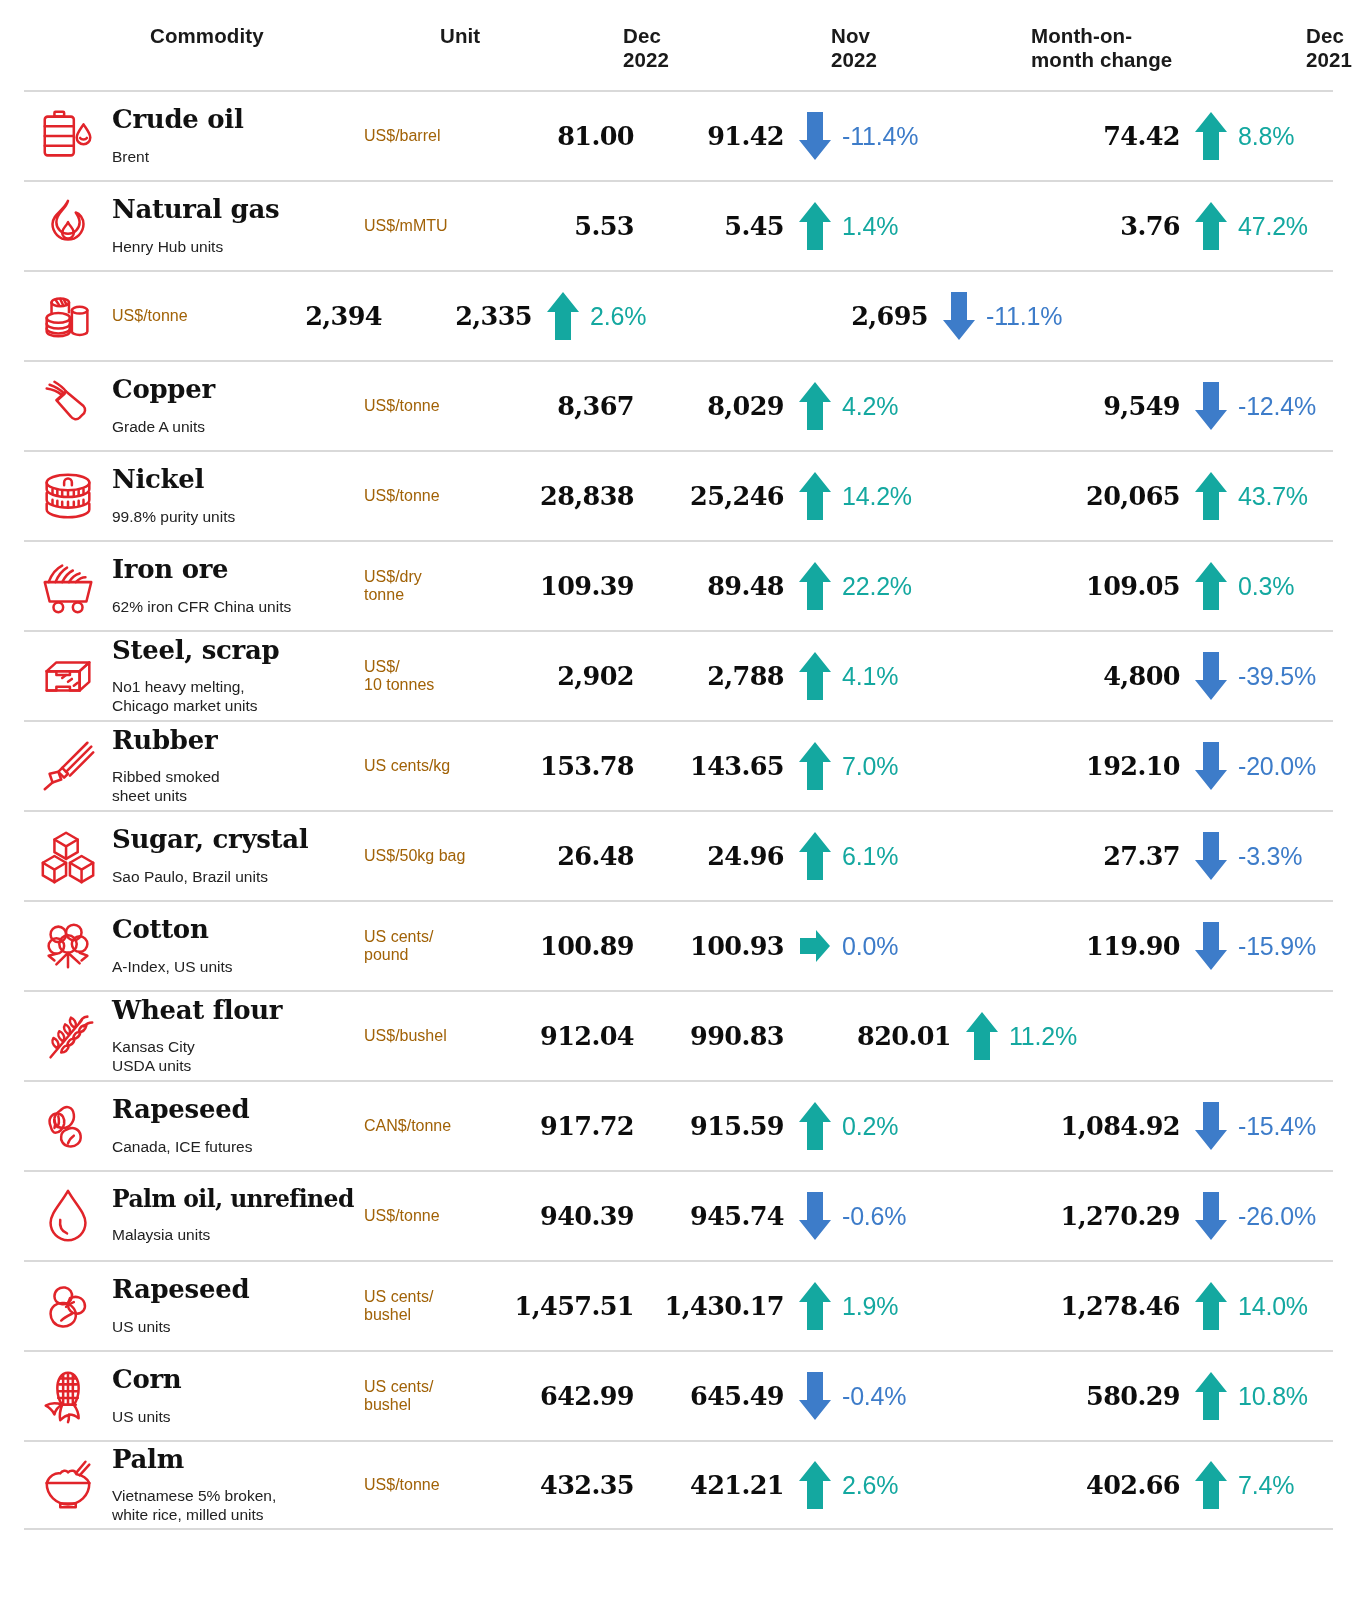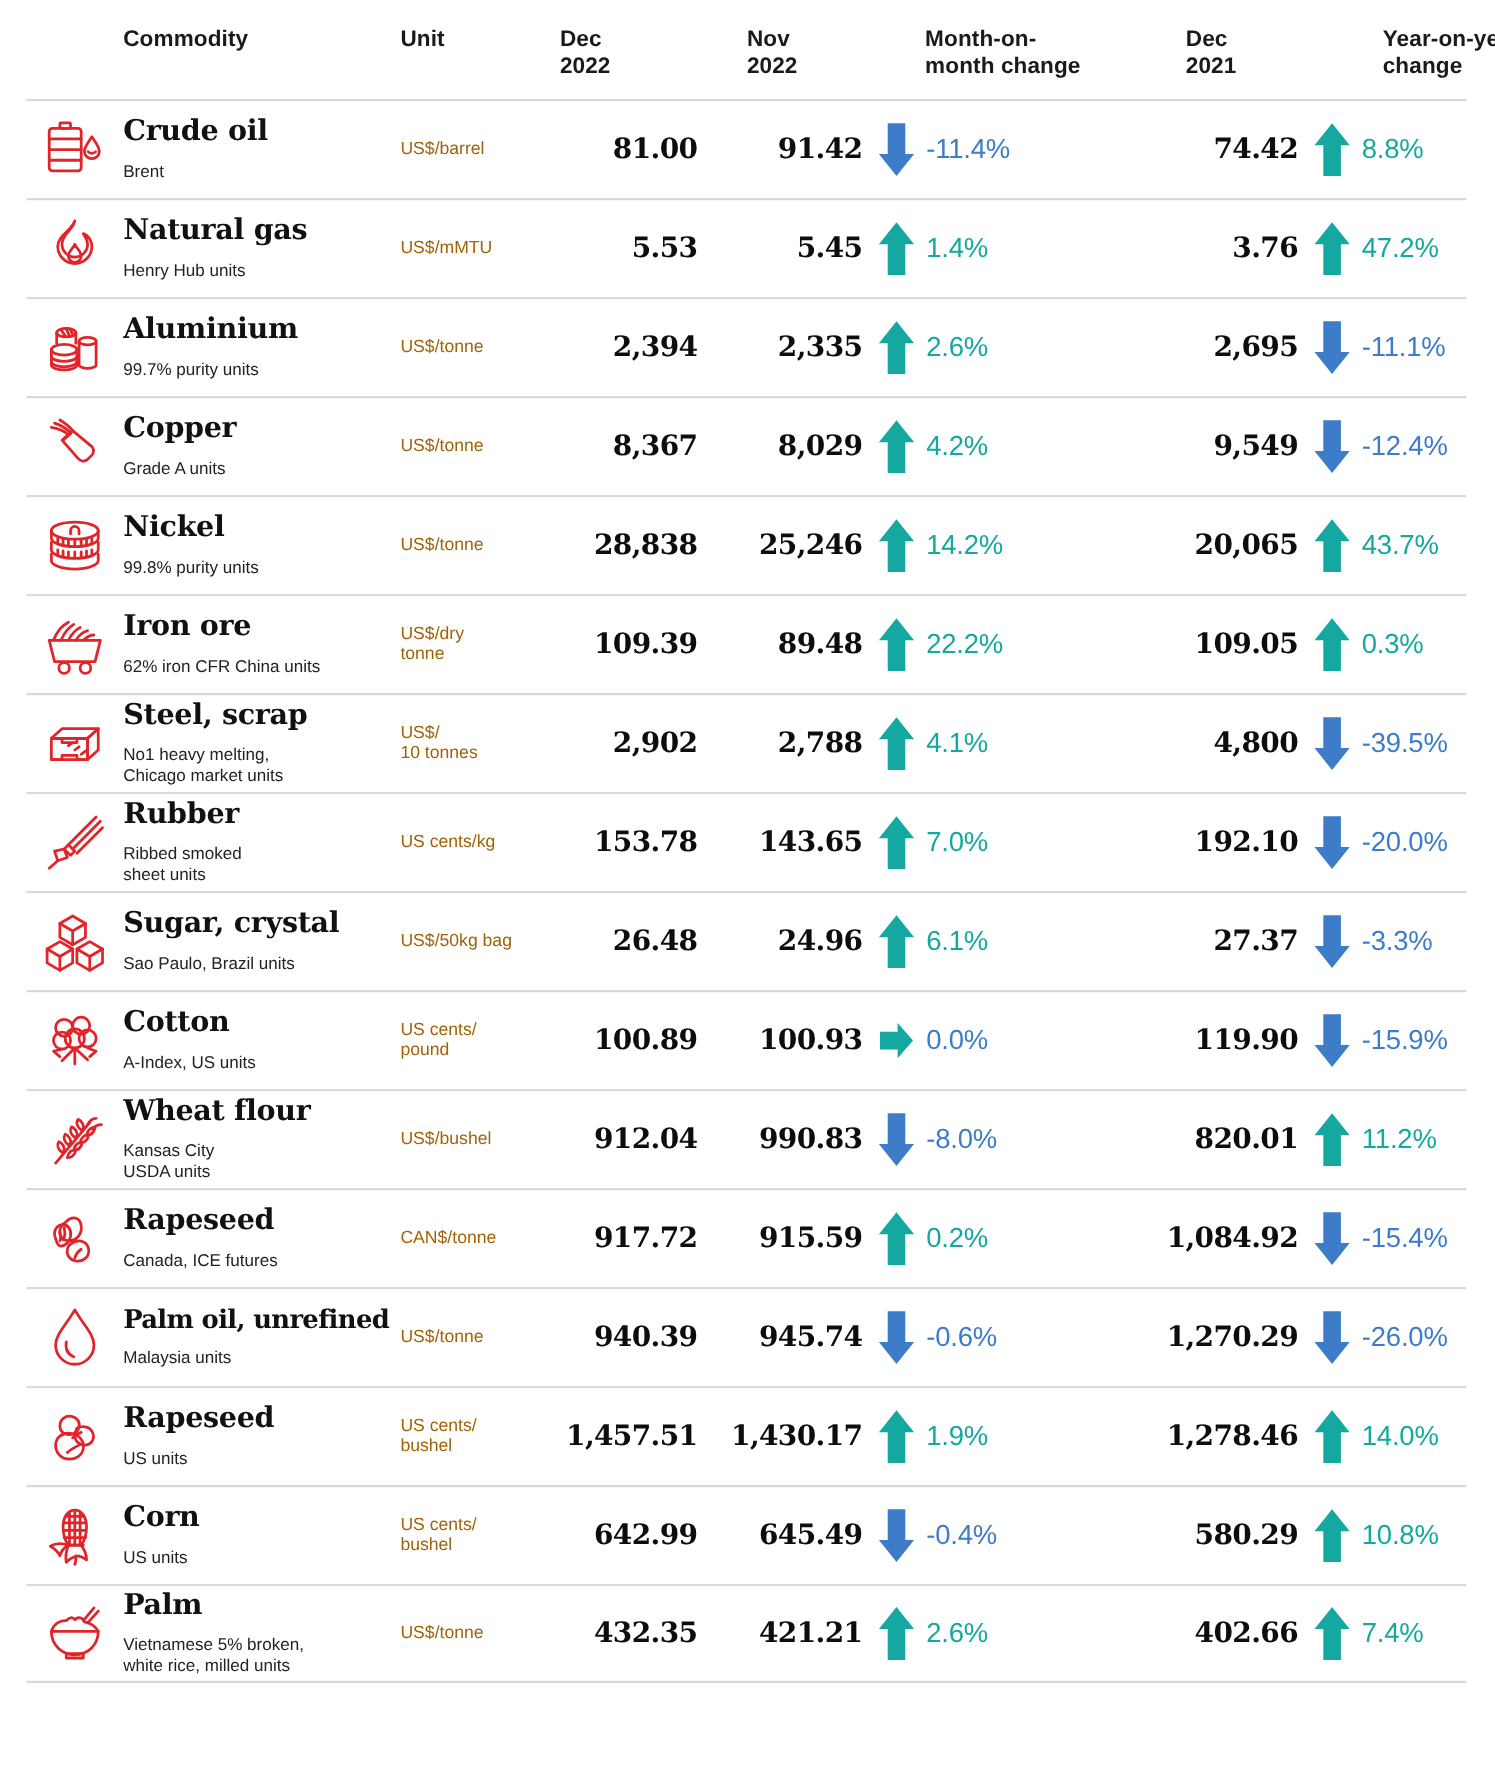--- a/index.html
+++ b/index.html
@@ -18,20 +18,21 @@
     position:relative;
   }
 
   
   .thead{
     display:flex;
     align-items:flex-start;
     height:90px;
     padding-top:24px;
     box-sizing:border-box;
+    gap:38px;
   }
   .th{
     font-size:20.5px;
     font-weight:700;
     line-height:1.16;
     color:#1a1a1a;
     letter-spacing:.1px;
   }
 
   
@@ -213,24 +214,20 @@
             <path d="M15 18v10"></path>
             <path d="M33 18v10"></path>
             <path d="M19 15l4 6M24 14.5l3 6.5M28 15.5l2.5 5"></path>
             <ellipse cx="44" cy="26" rx="8" ry="3.5"></ellipse>
             <path d="M36 26v22a8 3.5 0 0 0 16 0V26"></path>
             <ellipse cx="22" cy="34" rx="12" ry="5"></ellipse>
             <path d="M10 34v14a12 5 0 0 0 24 0V34"></path>
             <path d="M10 40a12 5 0 0 0 24 0M10 45a12 5 0 0 0 24 0"></path>
           </svg>
         </div>
-        <div class="c-name name-cell">
-          <div class="nm">Aluminium</div>
-          <div class="sub">99.7% purity units</div>
-        </div>
         <div class="c-unit unit-cell"><span>US$/tonne</span></div>
         <div class="c-v1 val">2,394</div>
         <div class="c-v2 val">2,335</div>
         <div class="c-mom chg">
           <svg class="arrow" viewBox="0 0 34 52">
             <path d="M17 2 33 22h-8v28H9V22H1z" fill="#14a8a0"></path>
           </svg>
           <span class="pct up">2.6%</span>
         </div>
         <div class="c-v3 val">2,695</div>
@@ -467,26 +464,20 @@
             <path d="M44 18c2-4 5-6 8-6M48 22c3-3 6-4 9-4"></path>
           </svg>
         </div>
         <div class="c-name name-cell">
           <div class="nm">Wheat flour</div>
           <div class="sub"><span>Kansas City</span><br><span>USDA units</span></div>
         </div>
         <div class="c-unit unit-cell"><span>US$/bushel</span></div>
         <div class="c-v1 val">912.04</div>
         <div class="c-v2 val">990.83</div>
-        <div class="c-mom chg">
-          <svg class="arrow" viewBox="0 0 34 52">
-            <path d="M17 50 1 30h8V2h16v28h8z" fill="#3d7cc9"></path>
-          </svg>
-          <span class="pct down">-8.0%</span>
-        </div>
         <div class="c-v3 val">820.01</div>
         <div class="c-yoy chg">
           <svg class="arrow" viewBox="0 0 34 52">
             <path d="M17 2 33 22h-8v28H9V22H1z" fill="#14a8a0"></path>
           </svg>
           <span class="pct up">11.2%</span>
         </div>
       </div>
       <div class="row">
         <div class="c-icon icon-cell">

